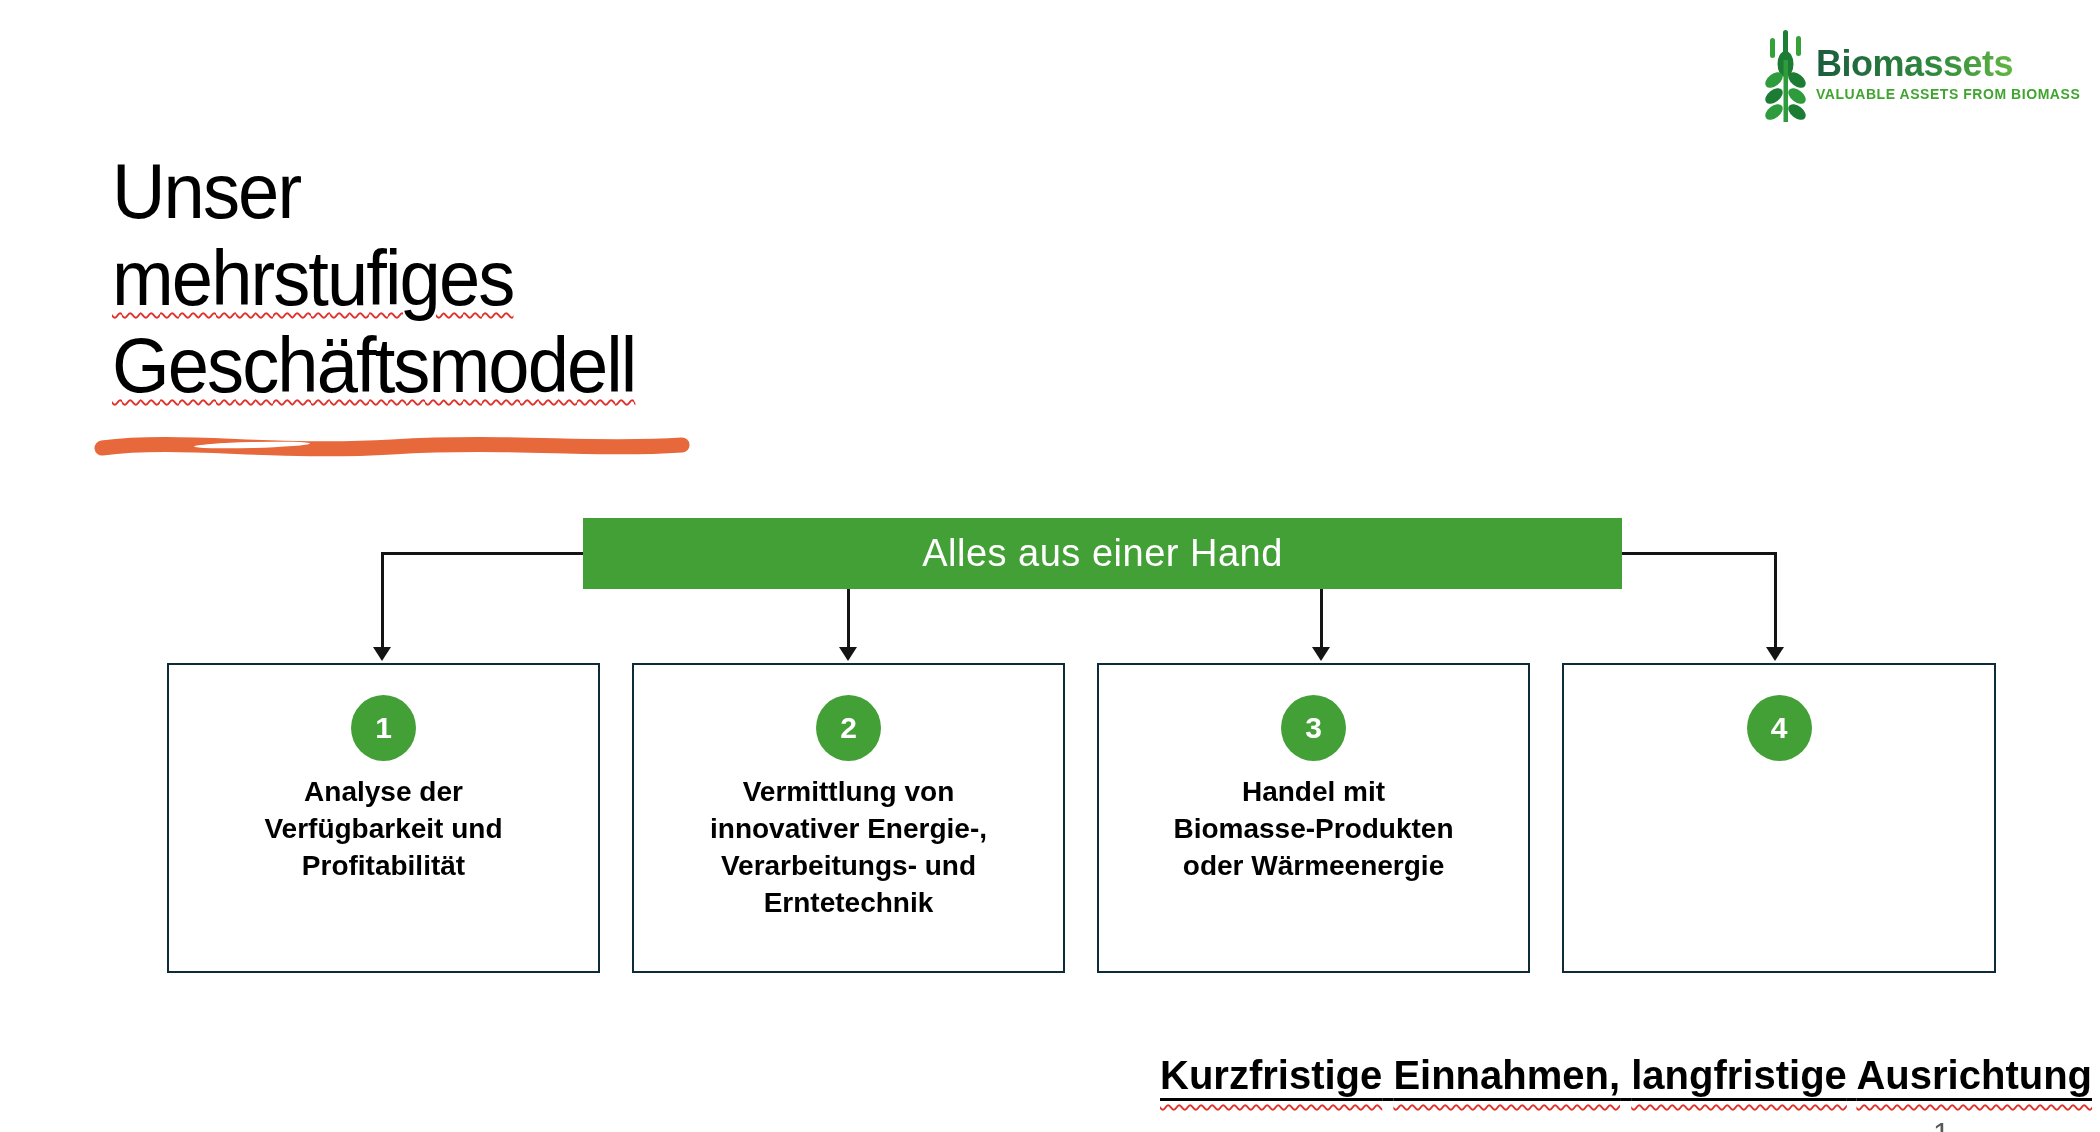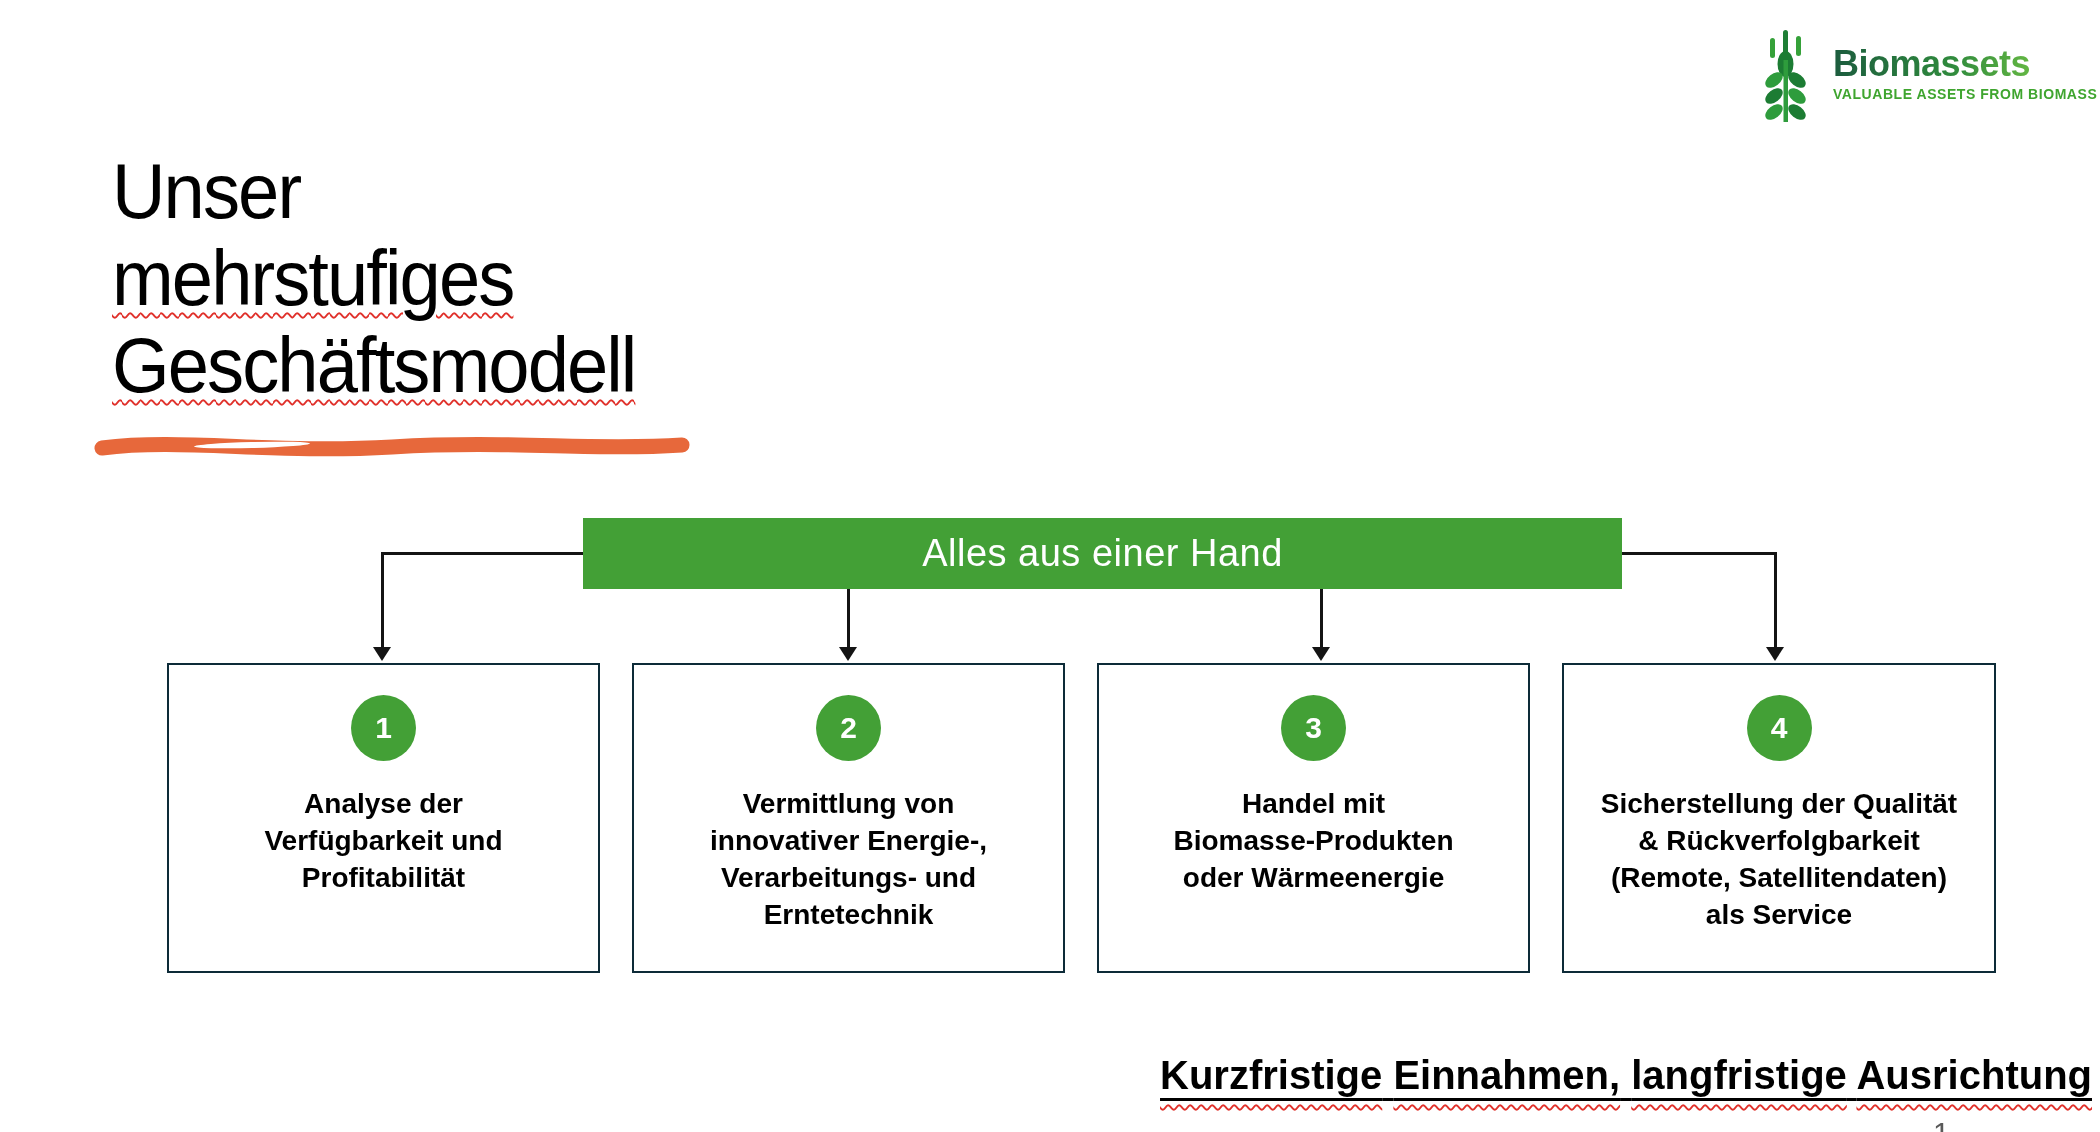--- a/index.html
+++ b/index.html
@@ -14,21 +14,21 @@
     overflow: hidden;
   }
 
   
   .logo {
     position: absolute;
     left: 1764px;
     top: 30px;
     display: flex;
     align-items: flex-start;
-    gap: 25px;
+    gap: 8px;
   }
   .logo-text-col { margin-top: 14px; }
   .brand-name {
     font-size: 36px;
     font-weight: bold;
     letter-spacing: -0.5px;
     background: linear-gradient(90deg, #1c5c3e 0%, #2f8a3d 45%, #6cbe44 80%, #8dc63f 100%);
     -webkit-background-clip: text;
     background-clip: text;
     color: #2f8a3d;
@@ -114,21 +114,21 @@
     border-radius: 50%;
     background: #43a036;
     color: #ffffff;
     font-size: 30px;
     font-weight: bold;
     display: flex;
     align-items: center;
     justify-content: center;
   }
   .step-text {
-    margin-top: 24px;
+    margin-top: 12px;
     font-size: 28px;
     font-weight: bold;
     line-height: 37px;
     color: #000;
     text-align: center;
     white-space: pre-line;
   }
 
   
   .footer {
@@ -229,24 +229,20 @@
 Erntetechnik</div>
   </div>
   <div class="step-box" style="left:1097px;">
     <div class="step-badge">3</div>
     <div class="step-text">Handel mit
 Biomasse-Produkten
 oder Wärmeenergie</div>
   </div>
   <div class="step-box" style="left:1562px; width:434px;">
     <div class="step-badge">4</div>
-    <div class="step-text">Sicherstellung der Qualität
-&amp; Rückverfolgbarkeit
-(Remote, Satellitendaten)
-als Service</div>
   </div>
 
   <div class="footer">
     <span class="underlined">
       <span class="wavy-word">Kurzfristige</span>
       <span class="wavy-word">Einnahmen,</span>
       <span class="wavy-word">langfristige</span>
       <span class="wavy-word">Ausrichtung</span>
     </span>
   </div>

